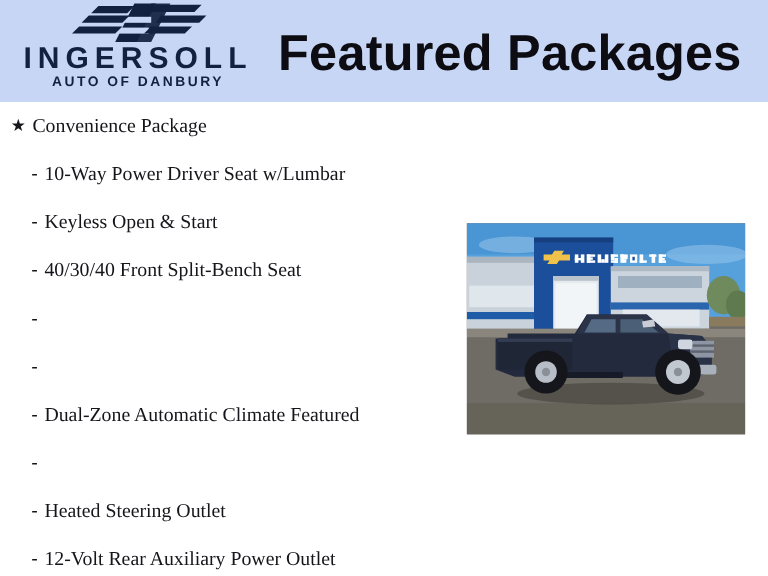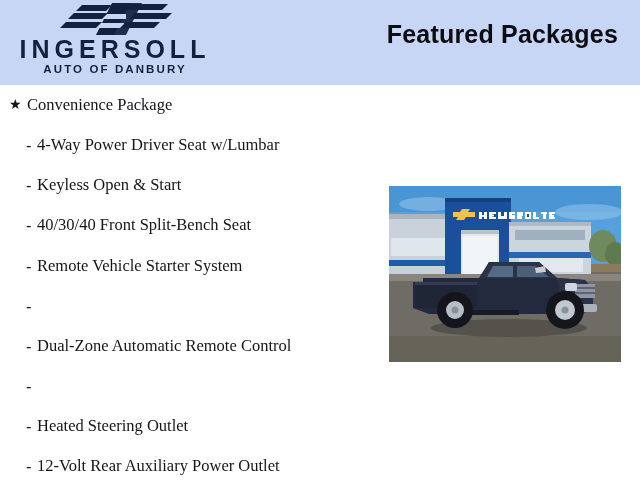--- a/index.html
+++ b/index.html
@@ -61,21 +61,21 @@
     letter-spacing: 2.1px;
     color: #12213f;
     line-height: 1;
     white-space: nowrap;
   }
 
   .header-title {
     position: absolute;
     right: 22px;
     top: 20px;
-    font-size: 25px;
+    font-size: 42px;
     font-weight: bold;
     color: #0c0c12;
     letter-spacing: 0.2px;
     white-space: nowrap;
   }
 
   
   .content {
     position: absolute;
     left: 0;
@@ -175,26 +175,26 @@
     <span class="brand-sub">AUTO OF DANBURY</span>
   </div>
 
   <div class="header-title">Featured Packages</div>
 </div>
 
 <div class="content">
 
   <ul class="feature-list">
       <li class="feature-item level-0"><span class="bullet-star">★</span><span class="feature-text">Convenience Package</span></li>
-      <li class="feature-item level-1"><span class="bullet-dash">-</span><span class="feature-text">4-Way Power Driver Seat w/Lumbar</span></li>
+      <li class="feature-item level-1"><span class="bullet-dash">-</span><span class="feature-text">10-Way Power Driver Seat w/Lumbar</span></li>
       <li class="feature-item level-1"><span class="bullet-dash">-</span><span class="feature-text">Keyless Open &amp; Start</span></li>
       <li class="feature-item level-1"><span class="bullet-dash">-</span><span class="feature-text">40/30/40 Front Split-Bench Seat</span></li>
-      <li class="feature-item level-1"><span class="bullet-dash">-</span><span class="feature-text">Remote Vehicle Starter System</span></li>
       <li class="feature-item level-1"><span class="bullet-dash">-</span></li>
-      <li class="feature-item level-1"><span class="bullet-dash">-</span><span class="feature-text">Dual-Zone Automatic Remote Control</span></li>
+      <li class="feature-item level-1"><span class="bullet-dash">-</span></li>
+      <li class="feature-item level-1"><span class="bullet-dash">-</span><span class="feature-text">Dual-Zone Automatic Climate Featured</span></li>
       <li class="feature-item level-1"><span class="bullet-dash">-</span></li>
       <li class="feature-item level-1"><span class="bullet-dash">-</span><span class="feature-text">Heated Steering Outlet</span></li>
       <li class="feature-item level-1"><span class="bullet-dash">-</span><span class="feature-text">12-Volt Rear Auxiliary Power Outlet</span></li>
     </ul>
 
   <div class="vehicle-photo">
     <svg class="photo-svg" viewBox="0 0 232 176" preserveAspectRatio="none" aria-hidden="true">
 
       <rect x="0" y="0" width="232" height="80" fill="#56a0dc"></rect>
       <rect x="0" y="0" width="232" height="26" fill="#4a95d4"></rect>

